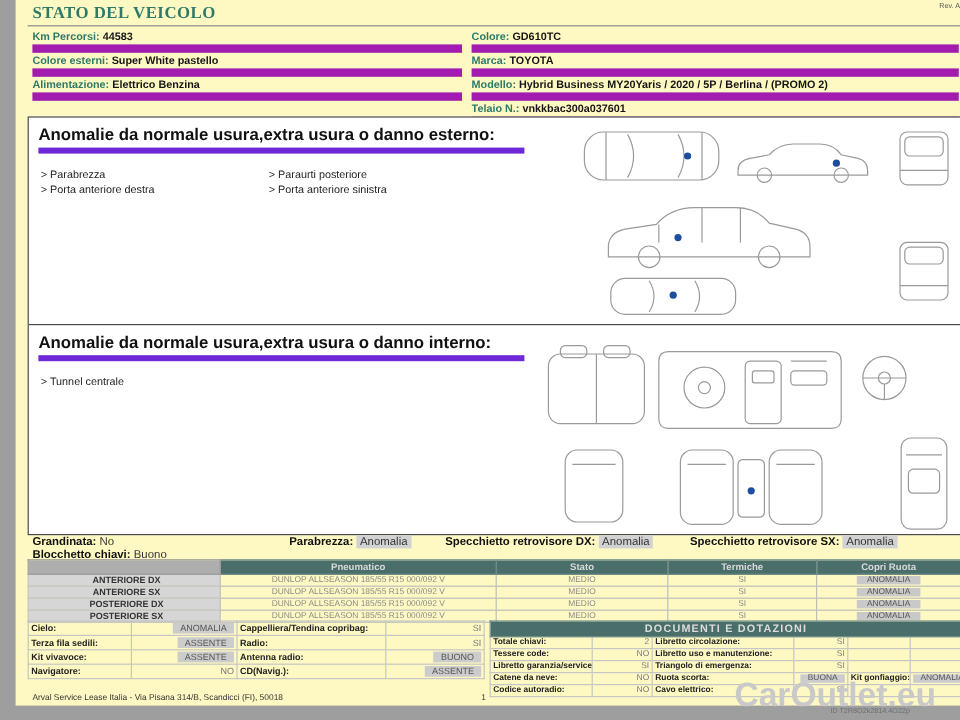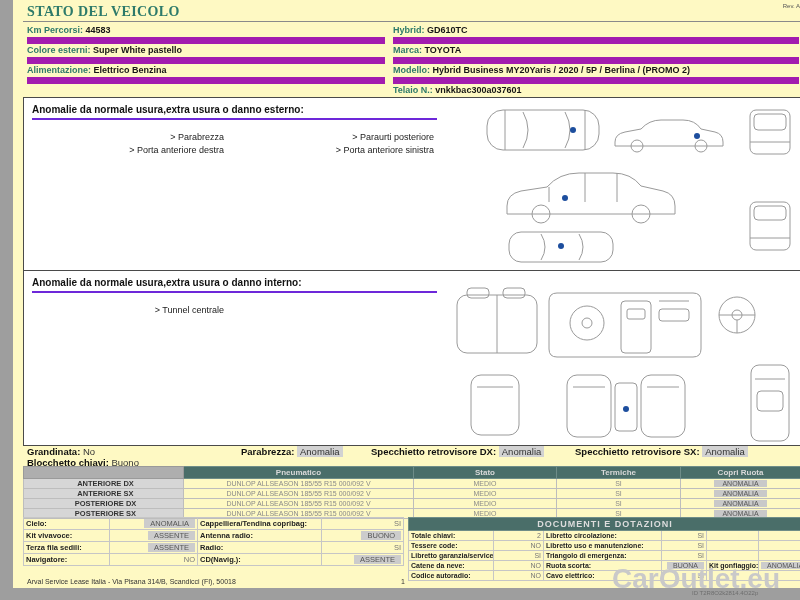--- a/index.html
+++ b/index.html
@@ -24,24 +24,24 @@
   .info-row{height:13px;line-height:12px;border-bottom:7px solid #a21caf;
     font-size:9px;white-space:nowrap;overflow:hidden;}
   .lbl{color:#2d7a6a;font-weight:bold;}
   .val{color:#151515;font-weight:bold;}
 
   
   .main-box{position:absolute;left:10px;top:97px;width:777px;height:347px;border:1px solid #4a4a4a;background:#fff;}
   .section{position:relative;}
   .section.exterior{height:166px;border-bottom:1px solid #4a4a4a;}
   .section.interior{height:179px;}
-  .anomaly-title{margin:6px 0 12px 8px;width:405px;font-size:10px;font-weight:bold;color:#111;
-    border-bottom:2px solid #6d28d9;padding-bottom:3px;}
+  .anomaly-title{margin:6px 0 12px 8px;width:405px;font-size:14px;font-weight:bold;color:#111;
+    border-bottom:5px solid #6d28d9;padding-bottom:3px;}
   .anomaly-items{margin:5px 0 0 10px;width:400px;display:grid;
-    grid-template-columns:190px 210px;row-gap:3px;font-size:9px;color:#222;text-align:right;}
+    grid-template-columns:190px 210px;row-gap:3px;font-size:9px;color:#222;}
   .diagram{position:absolute;right:4px;top:2px;}
 
   
   .summary{position:absolute;left:0;top:446px;width:795px;height:22px;font-size:9.5px;}
   .sum-item{position:absolute;white-space:nowrap;top:0;}
   .sum-label{font-weight:bold;color:#101010;}
   .sum-value{color:#333;}
   .sum-chip{background:#d2d2d2;padding:0 3px;}
   .s0{left:14px}.s1{left:228px}.s2{left:358px}.s3{left:562px}
   .sum-line2{position:absolute;left:14px;top:11px;white-space:nowrap;}
@@ -89,21 +89,21 @@
   <span class="doc-title">STATO DEL VEICOLO</span>
   <span class="rev">Rev. A</span>
   <div class="title-rule"></div>
 
   <div class="info-col left">
     <div class="info-row"><span class="lbl">Km Percorsi:</span> <span class="val">44583</span></div>
     <div class="info-row"><span class="lbl">Colore esterni:</span> <span class="val">Super White pastello</span></div>
     <div class="info-row"><span class="lbl">Alimentazione:</span> <span class="val">Elettrico Benzina</span></div>
   </div>
   <div class="info-col right">
-    <div class="info-row"><span class="lbl">Hybrid:</span> <span class="val">GD610TC</span></div>
+    <div class="info-row"><span class="lbl">Colore:</span> <span class="val">GD610TC</span></div>
     <div class="info-row"><span class="lbl">Marca:</span> <span class="val">TOYOTA</span></div>
     <div class="info-row"><span class="lbl">Modello:</span> <span class="val">Hybrid Business MY20Yaris / 2020 / 5P / Berlina / (PROMO 2)</span></div>
     <div class="info-row"><span class="lbl">Telaio N.:</span> <span class="val">vnkkbac300a037601</span></div>
     <div class="info-row"><span class="lbl">1a imm.:</span> <span class="val">27/11/2020</span></div>
   </div>
 
   <div class="main-box">
     <div class="section exterior">
       <div class="anomaly-title">Anomalie da normale usura,extra usura o danno esterno:</div>
       <div class="anomaly-items">
@@ -249,30 +249,30 @@
         <col style="width:82px">
       </colgroup>
     <tbody>
     <tr>
       <td class="bl">Cielo:</td>
       <td class="bv"><span class="vchip">ANOMALIA</span></td>
       <td class="bl">Cappelliera/Tendina copribag:</td>
       <td class="bv">SI</td>
     </tr>
     <tr>
+      <td class="bl">Terza fila sedili:</td>
+      <td class="bv"><span class="vchip">ASSENTE</span></td>
+      <td class="bl">Radio:</td>
+      <td class="bv">SI</td>
+    </tr>
+    <tr>
       <td class="bl">Kit vivavoce:</td>
       <td class="bv"><span class="vchip">ASSENTE</span></td>
       <td class="bl">Antenna radio:</td>
       <td class="bv"><span class="vchip">BUONO</span></td>
-    </tr>
-    <tr>
-      <td class="bl">Terza fila sedili:</td>
-      <td class="bv"><span class="vchip">ASSENTE</span></td>
-      <td class="bl">Radio:</td>
-      <td class="bv">SI</td>
     </tr>
     <tr>
       <td class="bl">Navigatore:</td>
       <td class="bv">NO</td>
       <td class="bl">CD(Navig.):</td>
       <td class="bv"><span class="vchip">ASSENTE</span></td>
     </tr>
   </tbody>
     </table>
 

